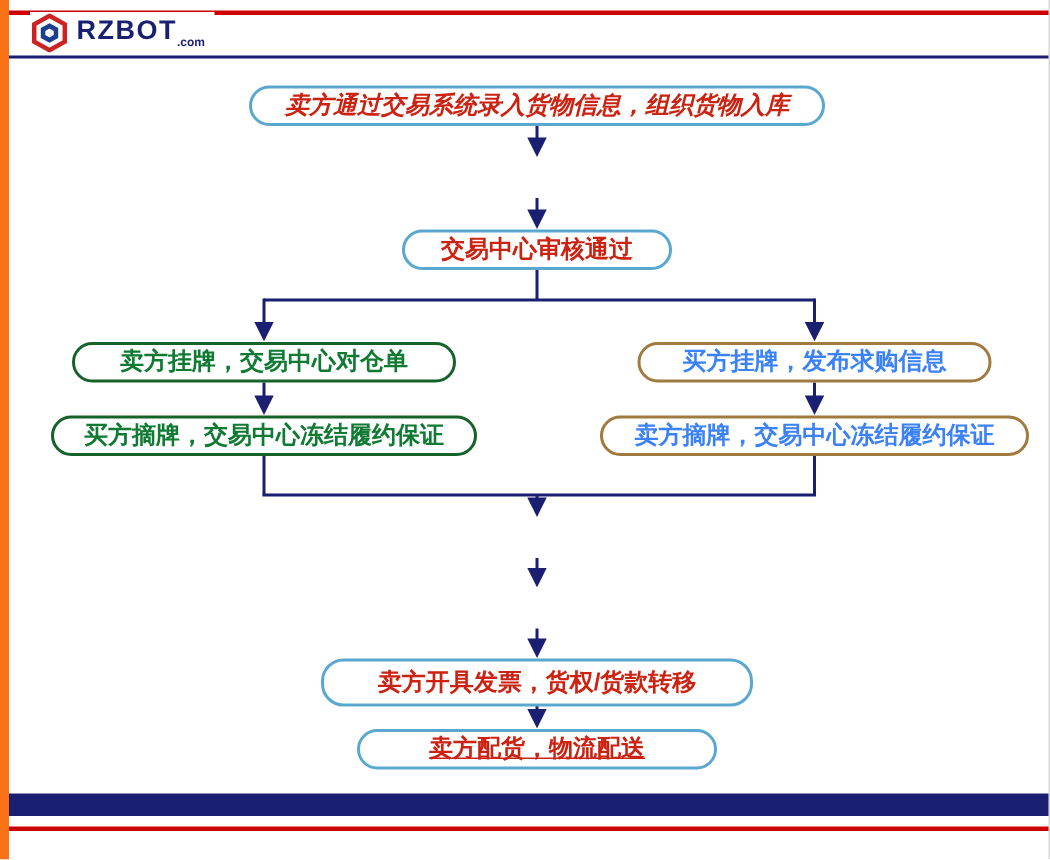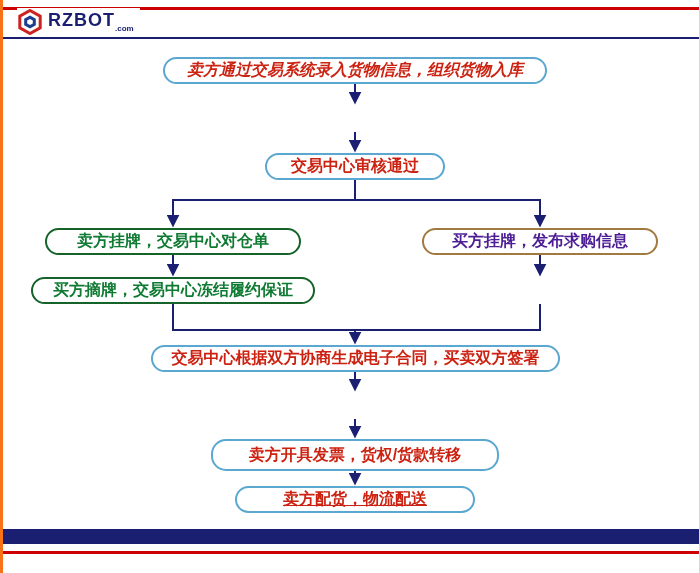--- a/index.html
+++ b/index.html
@@ -1,19 +1,19 @@
 <!DOCTYPE html>
 <html><head>
 <meta charset="utf-8">
 <style>
   html,body{margin:0;padding:0;background:#ffffff;}
   .canvas{
     position:relative;width:700px;height:573px;background:#ffffff;
     font-family:"Liberation Sans","DejaVu Sans",sans-serif;
-    border-left:3px solid #f97316;border-right:1px solid #d8d8d8;
+    border-left:6px solid #f97316;border-right:1px solid #d8d8d8;
     box-sizing:border-box;overflow:hidden;
   }
   .rule{position:absolute;left:0;width:700px;}
   .rule-top-red{top:7px;height:3px;background:#cc0000;}
   .rule-top-navy{top:37px;height:2px;background:#1a1f71;}
   .footer-navy{position:absolute;left:0;top:529px;width:700px;height:15px;background:#1a1f71;}
   .footer-red{position:absolute;left:0;top:551px;width:700px;height:3px;background:#cc0000;}
 
   .logo{position:absolute;left:14px;top:8px;height:28px;display:flex;align-items:center;gap:5px;background:#ffffff;padding-right:6px;}
   .logo-text{font-weight:bold;color:#1a1f71;font-size:18px;letter-spacing:1px;line-height:1;}
@@ -21,21 +21,21 @@
 
   .connectors{position:absolute;left:0;top:0;width:700px;height:573px;pointer-events:none;}
 
   .box{
     position:absolute;display:flex;align-items:center;justify-content:center;
     background:#ffffff;border:2px solid #5aa7cf;border-radius:15px;
     font-size:16px;font-weight:bold;color:#cc2211;white-space:nowrap;
     box-sizing:border-box;z-index:2;
   }
   .box.green{border-color:#156329;color:#0e7a32;}
-  .box.brown{border-color:#a07a3e;color:#4c1d95;}
+  .box.brown{border-color:#a07a3e;color:#3b82f6;}
 
   .b1{left:160px;top:57px;width:384px;height:27px;font-style:italic;}
   .b2{left:202px;top:105px;width:300px;height:27px;}
   .b3{left:262px;top:153px;width:180px;height:27px;}
   .l1{left:42px;top:228px;width:256px;height:27px;}
   .l2{left:28px;top:277px;width:284px;height:27px;}
   .r1{left:419px;top:228px;width:236px;height:27px;}
   .r2{left:394px;top:277px;width:286px;height:27px;}
   .b4{left:148px;top:345px;width:409px;height:27px;}
   .b5{left:160px;top:392px;width:385px;height:27px;}
@@ -84,21 +84,21 @@
     </g>
   </svg>
 
   <div class="box b1">卖方通过交易系统录入货物信息，组织货物入库</div>
   <div class="box b3">交易中心审核通过</div>
 
   <div class="box green l1">卖方挂牌，交易中心对仓单</div>
   <div class="box green l2">买方摘牌，交易中心冻结履约保证</div>
 
   <div class="box brown r1">买方挂牌，发布求购信息</div>
+  <div class="box brown r2">卖方摘牌，交易中心冻结履约保证</div>
 
-  <div class="box b4">交易中心根据双方协商生成电子合同，买卖双方签署</div>
   <div class="box b6">卖方开具发票，货权/货款转移</div>
   <div class="box b7">卖方配货，物流配送</div>
 
   <div class="footer-navy"></div>
   <div class="footer-red"></div>
 
 </div>
 
 </body></html>

